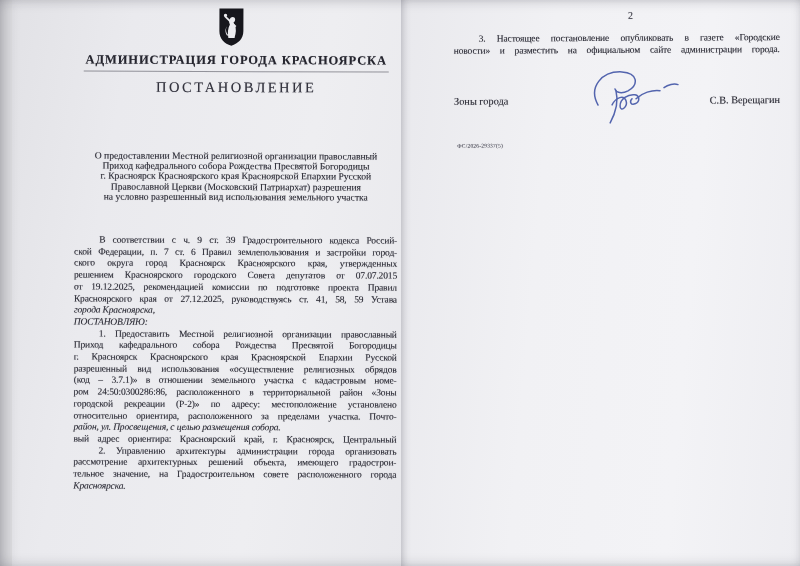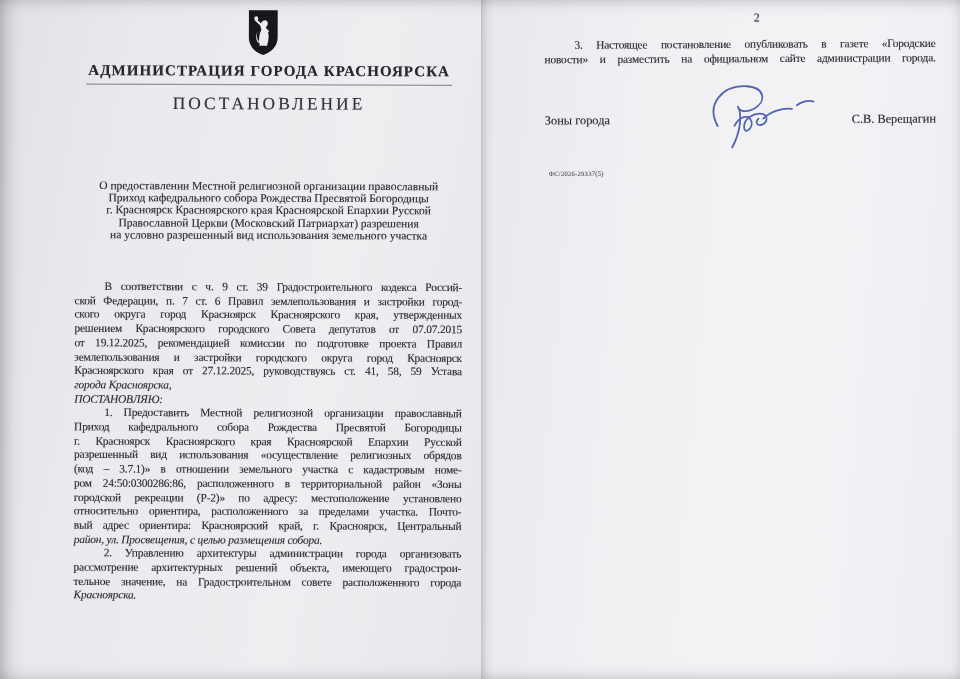--- a/index.html
+++ b/index.html
@@ -3,21 +3,21 @@
 <meta charset="utf-8">
 <title>Постановление администрации города Красноярска</title>
 <style>
   html,body { margin:0; padding:0; background:#dfdfe2; }
   .photo {
     position:relative; width:800px; height:566px; overflow:hidden;
     font-family:"Liberation Serif", serif; color:#2e2e38;
   }
   .page { position:absolute; top:0; height:566px; }
   .page-left {
-    left:0; width:401px;
+    left:12px; width:401px;
     background:linear-gradient(100deg,#e2e2e6 0%,#eaeaee 25%,#eeeef1 65%,#e8e8ec 100%);
     border-right:1px solid rgba(140,140,152,0.35);
   }
   .page-right {
     left:401px; width:399px;
     background:linear-gradient(95deg,#e9e9ed 0%,#f1f1f4 35%,#f3f3f6 70%,#ededf1 100%);
     box-shadow: inset 7px 0 9px -6px rgba(40,40,55,0.30);
   }
   .tilt-l { position:absolute; inset:0; transform:rotate(0.2deg); }
   .tilt-r { position:absolute; inset:0; transform:rotate(-0.3deg); }
@@ -94,34 +94,33 @@
           <div class="tline">г. Красноярск Красноярского края Красноярской Епархии Русской</div>
           <div class="tline">Православной Церкви (Московский Патриархат) разрешения</div>
           <div class="tline">на условно разрешенный вид использования земельного участка</div>
         </div>
       <div class="bodytext">
           <div class="line jline indent">В соответствии с ч. 9 ст. 39 Градостроительного кодекса Россий-</div>
           <div class="line jline">ской Федерации, п. 7 ст. 6 Правил землепользования и застройки город-</div>
           <div class="line jline">ского округа город Красноярск Красноярского края, утвержденных</div>
           <div class="line jline">решением Красноярского городского Совета депутатов от 07.07.2015</div>
           <div class="line jline">от 19.12.2025, рекомендацией комиссии по подготовке проекта Правил</div>
-          <div class="line jline">землепользования и застройки городского округа город Красноярск</div>
           <div class="line jline">Красноярского края от 27.12.2025, руководствуясь ст. 41, 58, 59 Устава</div>
           <div class="line lastline">города Красноярска,</div>
           <div class="line lastline">ПОСТАНОВЛЯЮ:</div>
           <div class="line jline indent">1. Предоставить Местной религиозной организации православный</div>
           <div class="line jline">Приход кафедрального собора Рождества Пресвятой Богородицы</div>
           <div class="line jline">г. Красноярск Красноярского края Красноярской Епархии Русской</div>
           <div class="line jline">разрешенный вид использования «осуществление религиозных обрядов</div>
           <div class="line jline">(код – 3.7.1)» в отношении земельного участка с кадастровым номе-</div>
           <div class="line jline">ром 24:50:0300286:86, расположенного в территориальной район «Зоны</div>
           <div class="line jline">городской рекреации (Р-2)» по адресу: местоположение установлено</div>
           <div class="line jline">относительно ориентира, расположенного за пределами участка. Почто-</div>
+          <div class="line lastline">район, ул. Просвещения, с целью размещения собора.</div>
           <div class="line jline">вый адрес ориентира: Красноярский край, г. Красноярск, Центральный</div>
-          <div class="line lastline">район, ул. Просвещения, с целью размещения собора.</div>
           <div class="line jline indent">2. Управлению архитектуры администрации города организовать</div>
           <div class="line jline">рассмотрение архитектурных решений объекта, имеющего градострои-</div>
           <div class="line jline">тельное значение, на Градостроительном совете расположенного города</div>
           <div class="line lastline">Красноярска.</div>
         </div>
     </div>
   </div>
 
   <div class="page page-right">
     <div class="tilt-r">

